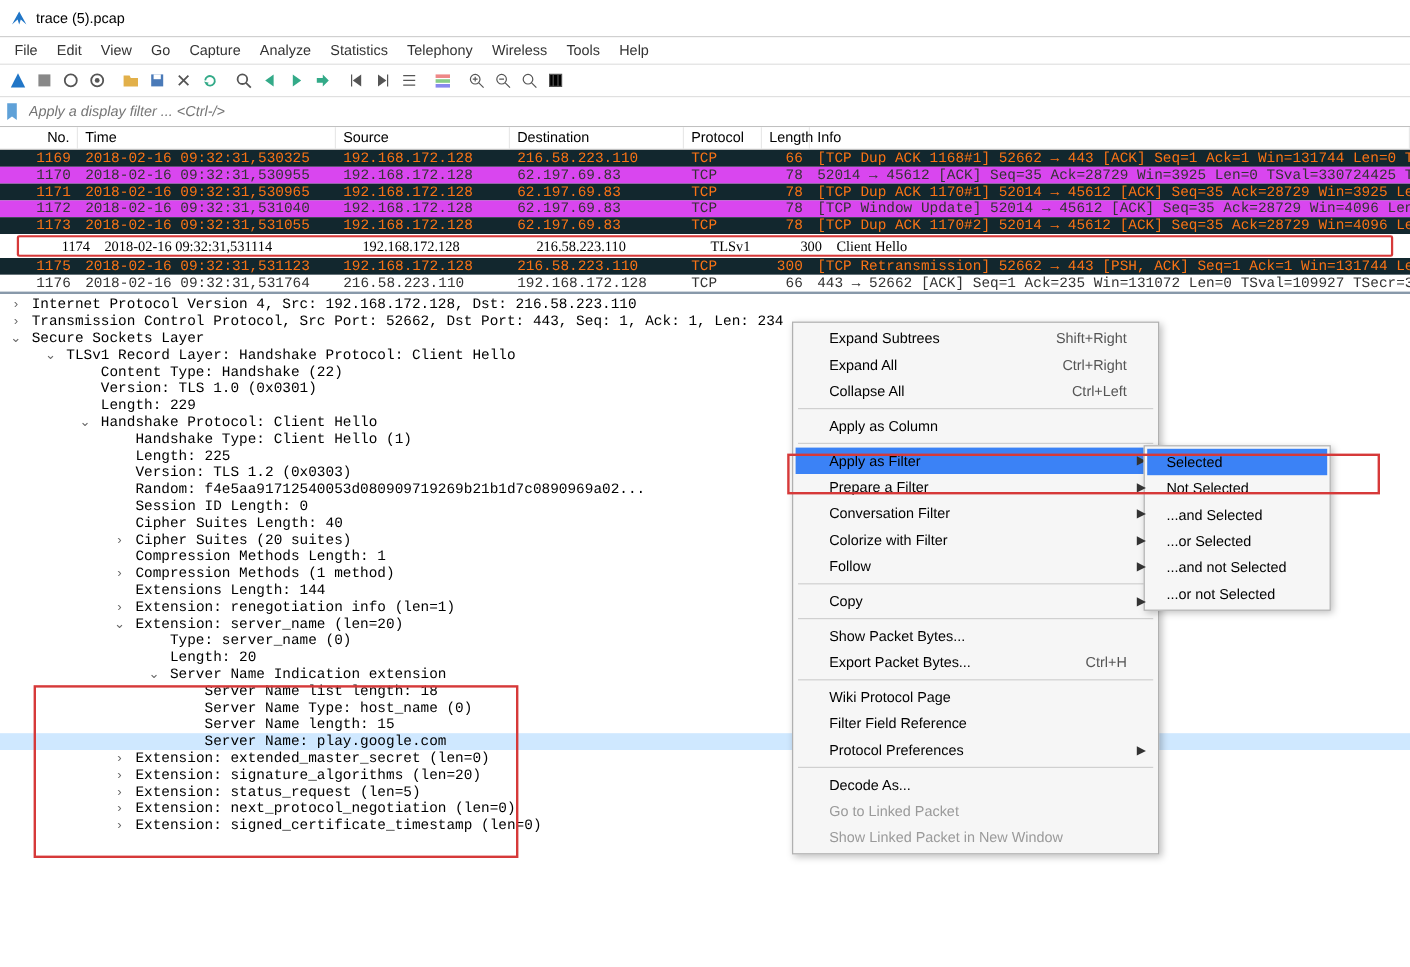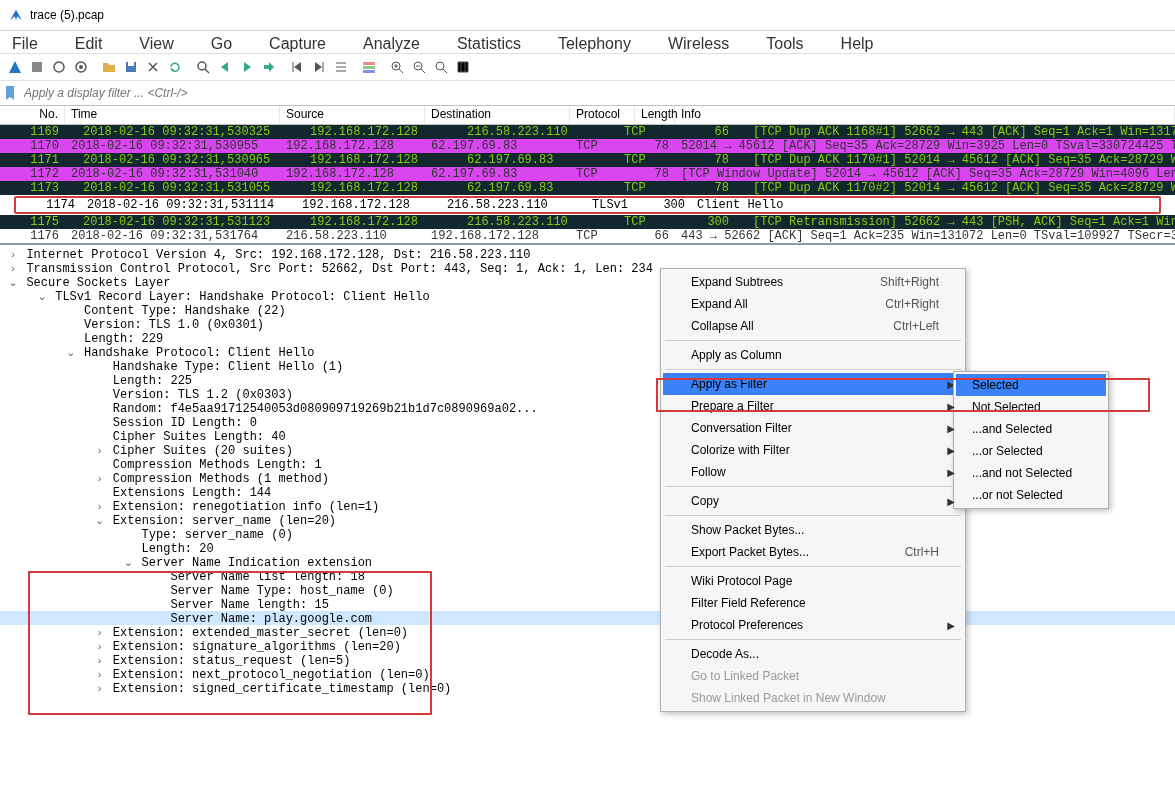--- a/index.html
+++ b/index.html
@@ -1,18 +1,18 @@
 <!DOCTYPE html>
 <html><head>
 <meta charset="utf-8">
 <style>
 html,body{margin:0;padding:0;font-family:"Segoe UI",Tahoma,sans-serif;font-size:12px;color:#000;background:#fff;width:1175px;height:806px;overflow:hidden;}
 .title-bar{height:30px;border-bottom:1px solid #d0d0d0;display:flex;align-items:center;padding-left:8px;font-size:12px;}
 .title-bar .shark{width:16px;height:16px;margin-right:6px;}
-.menu-bar{height:22px;display:flex;align-items:flex-end;padding-left:4px;font-size:16px;color:#333;gap:21px;}
+.menu-bar{height:22px;display:flex;align-items:center;padding-left:4px;font-size:12px;color:#333;}
 .menu-bar span{padding:0 8px;cursor:default;}
 .toolbar{height:26px;border-top:1px solid #e0e0e0;border-bottom:1px solid #e0e0e0;display:flex;align-items:center;padding-left:4px;gap:0;}
 .tbtn{width:22px;height:22px;display:flex;align-items:center;justify-content:center;color:#555;}
 .tbtn svg{width:16px;height:16px;}
 .tsep{width:6px;}
 .filter-bar{height:24px;display:flex;align-items:center;border-bottom:1px solid #c0c0c0;}
 .bm{width:20px;height:24px;display:flex;align-items:center;justify-content:center;}
 .filter-input{flex:1;height:20px;border:none;outline:none;font-size:12px;padding-left:4px;color:#888;font-style:italic;}
 .packet-header{height:18px;display:flex;background:#fff;border-bottom:1px solid #c0c0c0;font-size:12px;}
 .packet-header div{padding:1px 6px;border-right:1px solid #e8e8e8;box-sizing:border-box;}
@@ -20,21 +20,21 @@
 .prow{height:14px;display:flex;white-space:nowrap;}
 .prow div{padding:0 6px;box-sizing:border-box;overflow:hidden;}
 .c-no{width:65px;text-align:right;}
 .c-time{width:215px;}
 .c-src{width:145px;}
 .c-dst{width:145px;}
 .c-proto{width:65px;}
 .c-len{width:40px;text-align:right;}
 .c-info{flex:1;}
 .ph .c-len{text-align:left;}
-.row-dark{background:#12272e;color:#84cc16;gap:12px;}
+.row-dark{background:#12272e;color:#f97316;}
 .row-light{background:#d946ef;color:#333;}
 .row-blank{background:#fff;color:#333;}
 .row-sel{background:#fff;color:#000;}
 .red-box{border:2px solid #d63939;border-radius:2px;}
 .detail-pane{font-family:"Consolas","Courier New",monospace;font-size:12px;border-top:2px solid #8899aa;height:548px;overflow:hidden;padding-top:2px;position:relative;}
 .dline{white-space:pre;height:14px;line-height:14px;}
 .tw{display:inline-block;width:12px;text-align:center;color:#666;font-family:"Segoe UI",sans-serif;font-size:11px;}
 .hl-sel{background:#cfe8ff;}
 .red-tree{position:absolute;border:2px solid #d63939;left:28px;top:326px;width:400px;height:140px;pointer-events:none;}
 .ctx-menu{position:absolute;background:#f6f6f6;border:1px solid #b0b0b0;box-shadow:2px 2px 6px rgba(0,0,0,0.25);font-family:"Segoe UI",sans-serif;font-size:12px;padding:2px;}
@@ -249,21 +249,21 @@
     </div>
     <div class="prow row-dark">
       <div class="c-no">1173</div>
       <div class="c-time">2018-02-16 09:32:31,531055</div>
       <div class="c-src">192.168.172.128</div>
       <div class="c-dst">62.197.69.83</div>
       <div class="c-proto">TCP</div>
       <div class="c-len">78</div>
       <div class="c-info">[TCP Dup ACK 1170#2] 52014 → 45612 [ACK] Seq=35 Ack=28729 Win=4096 Len=0</div>
     </div>
-    <div class="red-box" style="margin: 1px 14px;">
+    <div class="red-box" style="margin: 1px 14px; font-family: Liberation Serif, serif;">
       <div class="prow row-sel">
         <div class="c-no">1174</div>
         <div class="c-time">2018-02-16 09:32:31,531114</div>
         <div class="c-src">192.168.172.128</div>
         <div class="c-dst">216.58.223.110</div>
         <div class="c-proto">TLSv1</div>
         <div class="c-len">300</div>
         <div class="c-info">Client Hello</div>
       </div>
     </div>

